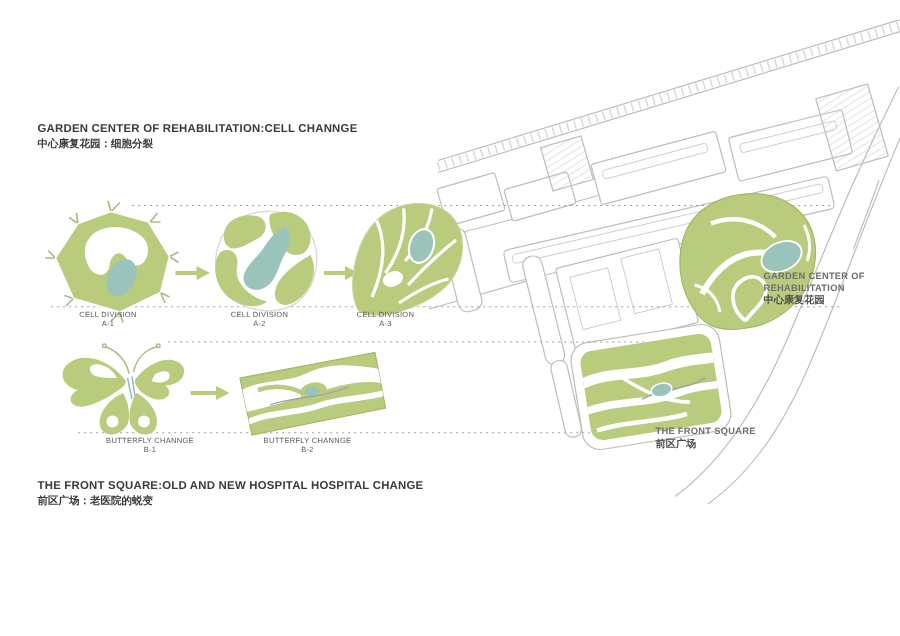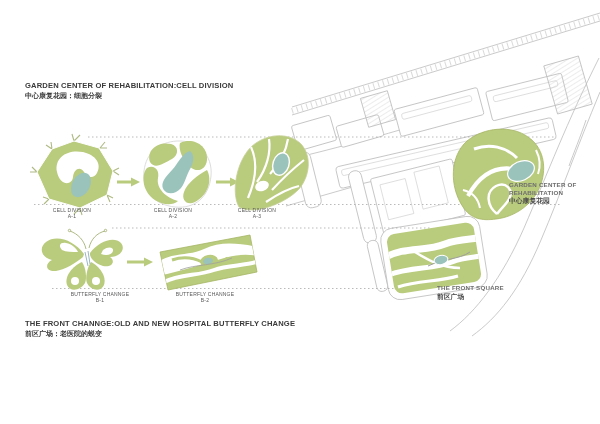--- a/index.html
+++ b/index.html
@@ -183,21 +183,21 @@
         <path d="M158,262 C172,252 190,256 204,249 C220,241 238,243 258,247 L258,256 C240,252 224,258 210,262 C196,266 178,272 158,276 Z" fill="#ffffff"></path>
         <path d="M164,282 C180,274 198,276 214,270 C228,265 244,266 256,262" stroke="#ffffff" stroke-width="4" fill="none"></path>
         <path d="M172,260 C184,256 194,258 202,262 C210,266 220,264 228,258" stroke="var(--olive,#b9cb7d)" stroke-width="3" fill="none"></path>
         <ellipse cx="209" cy="261" rx="9" ry="6" transform="rotate(-10 209 261)" fill="var(--olive,#b9cb7d)"></ellipse>
         <ellipse cx="208" cy="261" rx="5" ry="3.2" transform="rotate(-10 208 261)" fill="var(--teal,#9ac3bb)"></ellipse>
         <path d="M180,270 C196,264 214,266 232,258" stroke="#9e9e9e" stroke-width="0.8" fill="none"></path>
       </g>
     </g>
   </svg>
 
-  <div class="t title-en" style="left:25px;top:81px">GARDEN CENTER OF REHABILITATION:CELL DIVISION</div>
+  <div class="t title-en" style="left:25px;top:81px">GARDEN CENTER OF REHABILITATION:CELL CHANNGE</div>
   <div class="t title-zh" style="left:25px;top:91px">中心康复花园：细胞分裂</div>
 
   <div class="step-label" style="left:72px;top:207px">
     <div>CELL DIVISION</div>
     <div>A-1</div>
   </div>
   <div class="step-label" style="left:173px;top:207px">
     <div>CELL DIVISION</div>
     <div>A-2</div>
   </div>
@@ -208,21 +208,21 @@
 
   <div class="step-label" style="left:100px;top:291px">
     <div>BUTTERFLY CHANNGE</div>
     <div>B-1</div>
   </div>
   <div class="step-label" style="left:205px;top:291px">
     <div>BUTTERFLY CHANNGE</div>
     <div>B-2</div>
   </div>
 
-  <div class="t title-en" style="left:25px;top:319px">THE FRONT CHANNGE:OLD AND NEW HOSPITAL BUTTERFLY CHANGE</div>
+  <div class="t title-en" style="left:25px;top:319px">THE FRONT SQUARE:OLD AND NEW HOSPITAL HOSPITAL CHANGE</div>
   <div class="t title-zh" style="left:25px;top:329px">前区广场：老医院的蜕变</div>
 
   <div class="map-label" style="left:509px;top:181px">
     <div class="ml-en">GARDEN CENTER OF</div>
     <div class="ml-en">REHABILITATION</div>
     <div class="ml-zh">中心康复花园</div>
   </div>
 
   <div class="map-label" style="left:437px;top:284px">
     <div class="ml-en">THE FRONT SQUARE</div>

